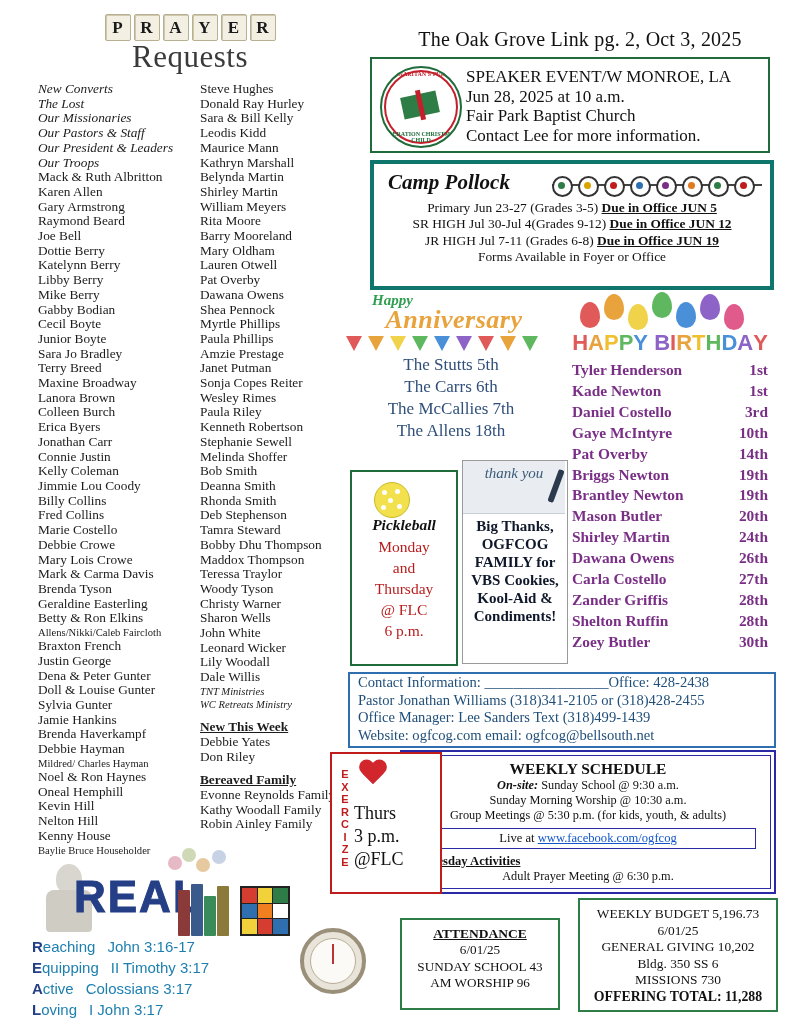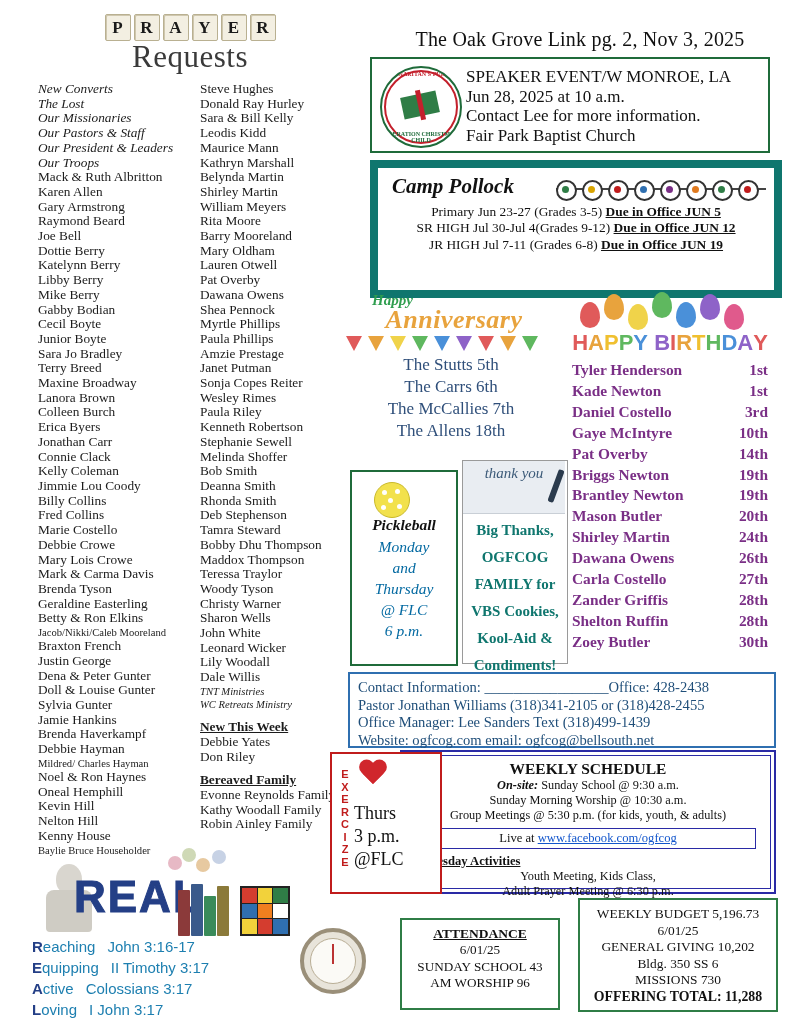--- a/index.html
+++ b/index.html
@@ -50,21 +50,21 @@
   .sp-logo .ring{position:absolute;inset:2px;border-radius:50%;border:2px solid #c3202c;}
   .sp-logo .box{position:absolute;left:20px;top:26px;width:36px;height:22px;background:#2f7d46;transform:rotate(-12deg);}
   .sp-logo .ribbon{position:absolute;left:36px;top:22px;width:5px;height:30px;background:#c3202c;transform:rotate(-12deg);}
   .sp-logo .txt{position:absolute;left:0;right:0;top:3px;text-align:center;font-size:6px;color:#c3202c;font-weight:bold;}
   .sp-logo .txt2{position:absolute;left:0;right:0;bottom:3px;text-align:center;font-size:6px;color:#1f6b3a;font-weight:bold;}
   .sp-text{position:absolute;left:94px;top:8px;right:4px;font-family:"Liberation Serif",serif;font-size:17px;line-height:19.5px;color:#111;}
 
   
   .camp-box{
     position:absolute;left:370px;top:160px;width:396px;height:122px;
-    border:8px solid #0f766e;background:#fff;
+    border:4px solid #0f766e;background:#fff;
   }
   .camp-title{
     position:absolute;left:14px;top:6px;font-family:"Liberation Serif",serif;
     font-style:italic;font-weight:bold;font-size:21px;color:#111;
   }
   .camp-beads{position:absolute;right:8px;top:8px;width:210px;height:26px;}
   .bead{position:absolute;top:4px;width:17px;height:17px;border-radius:50%;border:2px solid #333;background:#fff;}
   .bead i{position:absolute;left:4px;top:4px;width:7px;height:7px;border-radius:50%;}
   .beadline{position:absolute;left:0;right:0;top:12px;height:2px;background:#444;}
   .camp-lines{position:absolute;left:0;right:0;top:36px;text-align:center;font-size:13.4px;line-height:16.4px;}
@@ -103,39 +103,39 @@
   .bday-row .d{color:#7a2f86;}
 
   
   .pickle-box{
     position:absolute;left:350px;top:470px;width:104px;height:192px;
     border:2px solid #1f6b3a;background:#fff;
   }
   .pb-ball{position:absolute;left:22px;top:10px;width:34px;height:34px;border-radius:50%;background:#f2e14c;border:1px solid #c9b92c;}
   .pb-ball i{position:absolute;width:5px;height:5px;border-radius:50%;background:#fff;}
   .pb-word{position:absolute;left:6px;top:44px;width:92px;text-align:center;font-style:italic;font-weight:bold;font-size:15.5px;color:#111;}
-  .pb-lines{position:absolute;left:4px;top:64px;width:96px;text-align:center;font-style:italic;font-size:15.5px;line-height:21px;color:#0369a1;}
+  .pb-lines{position:absolute;left:4px;top:64px;width:96px;text-align:center;font-size:15.5px;line-height:21px;color:#b91c1c;}
 
   
   .thanks-box{
     position:absolute;left:462px;top:460px;width:104px;height:202px;
     border:1px solid #9a9a9a;background:#fff;
   }
   .ty-top{position:absolute;left:0;top:0;width:102px;height:52px;background:#e9edf2;border-bottom:1px solid #c9cfd6;}
   .ty-script{position:absolute;left:0;top:4px;width:102px;text-align:center;font-style:italic;font-size:15px;color:#3c5a78;line-height:17px;}
   .ty-pen{position:absolute;right:6px;top:8px;width:6px;height:34px;background:#2b3b4d;transform:rotate(20deg);border-radius:2px;}
-  .ty-text{position:absolute;left:2px;top:56px;width:100px;text-align:center;font-family:"Liberation Serif",serif;font-weight:bold;font-size:15px;line-height:27px;color:#0f766e;}
+  .ty-text{position:absolute;left:2px;top:56px;width:100px;text-align:center;font-family:"Liberation Serif",serif;font-weight:bold;font-size:15px;line-height:18px;color:#0f172a;}
 
   
   .contact-box{
     position:absolute;left:348px;top:672px;width:424px;height:72px;
     border:2px solid #2f6fb0;background:#fff;
   }
   .contact-box div{font-family:"Liberation Serif",serif;font-size:14.6px;line-height:17.5px;color:#1f4e79;padding-left:8px;}
-  .contact-box div:first-child{padding-top:5px;}
+  .contact-box div:first-child{}
 
   
   .sched-box{
     position:absolute;left:400px;top:750px;width:372px;height:140px;
     border:2px solid #2a2aa5;background:#fff;padding:0;
   }
   .sched-inner{position:absolute;inset:3px;border:1px solid #2a2aa5;}
   .sched-title{text-align:center;font-weight:bold;font-size:15.5px;margin-top:4px;color:#111;}
   .sched-line{font-size:12.3px;line-height:15px;text-align:center;color:#111;}
   .sched-line b{font-style:italic;}
@@ -240,33 +240,33 @@
     <div>Gabby Bodian</div>
     <div>Cecil Boyte</div>
     <div>Junior Boyte</div>
     <div>Sara Jo Bradley</div>
     <div>Terry Breed</div>
     <div>Maxine Broadway</div>
     <div>Lanora Brown</div>
     <div>Colleen Burch</div>
     <div>Erica Byers</div>
     <div>Jonathan Carr</div>
-    <div>Connie Clack</div>
+    <div>Connie Justin</div>
     <div>Kelly Coleman</div>
     <div>Jimmie Lou Coody</div>
     <div>Billy Collins</div>
     <div>Fred Collins</div>
     <div>Marie Costello</div>
     <div>Debbie Crowe</div>
     <div>Mary Lois Crowe</div>
     <div>Mark &amp; Carma Davis</div>
     <div>Brenda Tyson</div>
     <div>Geraldine Easterling</div>
     <div>Betty &amp; Ron Elkins</div>
-    <div class="small">Jacob/Nikki/Caleb Mooreland</div>
+    <div class="small">Allens/Nikki/Caleb Faircloth</div>
     <div>Braxton French</div>
     <div>Justin George</div>
     <div>Dena &amp; Peter Gunter</div>
     <div>Doll  &amp; Louise Gunter</div>
     <div>Sylvia Gunter</div>
     <div>Jamie Hankins</div>
     <div>Brenda Haverkampf</div>
     <div>Debbie Hayman</div>
     <div class="small">Mildred/ Charles Hayman</div>
     <div>Noel &amp; Ron Haynes</div>
@@ -325,35 +325,35 @@
     <div class="subhead">New This Week</div>
     <div>Debbie Yates</div>
     <div>Don Riley</div>
 
     <div class="subhead">Bereaved Family</div>
     <div>Evonne Reynolds Family</div>
     <div>Kathy Woodall Family</div>
     <div>Robin Ainley Family</div>
   </div>
 
-  <div class="oak-head">The Oak Grove Link pg. 2, Nov 3, 2025</div>
+  <div class="oak-head">The Oak Grove Link pg. 2, Oct 3, 2025</div>
 
   <div class="speaker-box">
     <div class="sp-logo">
       <div class="ring"></div>
       <div class="txt">SAMARITAN'S PURSE</div>
       <div class="box"></div>
       <div class="ribbon"></div>
       <div class="txt2">OPERATION CHRISTMAS CHILD</div>
     </div>
     <div class="sp-text">
       <div>SPEAKER EVENT/W MONROE, LA</div>
       <div>Jun 28, 2025 at 10 a.m.</div>
+      <div>Fair Park Baptist Church</div>
       <div>Contact Lee for more information.</div>
-      <div>Fair Park Baptist Church</div>
     </div>
   </div>
 
   <div class="camp-box">
     <div class="camp-title">Camp Pollock</div>
     <div class="camp-beads">
       <div class="beadline"></div>
       <div class="bead" style="left:0">
           <i style="background:#2f7d46"></i>
         </div>
@@ -382,20 +382,21 @@
     <div class="camp-lines">
       <div>
         <span>Primary  Jun 23-27 (Grades 3-5) </span><span class="u">Due in Office JUN 5</span>
       </div>
       <div>
         <span>SR HIGH  Jul 30-Jul 4(Grades 9-12) </span><span class="u">Due in Office JUN 12</span>
       </div>
       <div>
         <span>JR HIGH  Jul 7-11 (Grades 6-8) </span><span class="u">Due in Office JUN 19</span>
       </div>
+      <div>Forms Available in Foyer or Office</div>
     </div>
   </div>
 
   <div class="anniv-box">
     <div class="anniv-banner">
       <div class="anniv-happy">Happy</div>
       <div class="anniv-word">Anniversary</div>
     </div>
     <div class="bunting">
       <div class="flag" style="left:6px;border-top-color:#e05a5a"></div>
@@ -528,21 +529,20 @@
       <div class="sched-line">
         <b>On-site:</b>
         <span>Sunday School  @ 9:30 a.m.</span>
       </div>
       <div class="sched-line">Sunday Morning Worship @ 10:30 a.m.</div>
       <div class="sched-line">Group Meetings @ 5:30 p.m. (for kids, youth, &amp; adults)</div>
       <div class="live-bar">
         <span>Live at </span><span class="url">www.facebook.com/ogfcog</span>
       </div>
       <div class="wed-title">Wednesday Activities</div>
-      <div class="sched-line">Youth Meeting, Kids Class,</div>
       <div class="sched-line">Adult Prayer Meeting @ 6:30 p.m.</div>
     </div>
   </div>
 
   <div class="ex-box">
     <div class="ex-vert">
       <div>E</div>
       <div>X</div>
       <div>E</div>
       <div>R</div>

